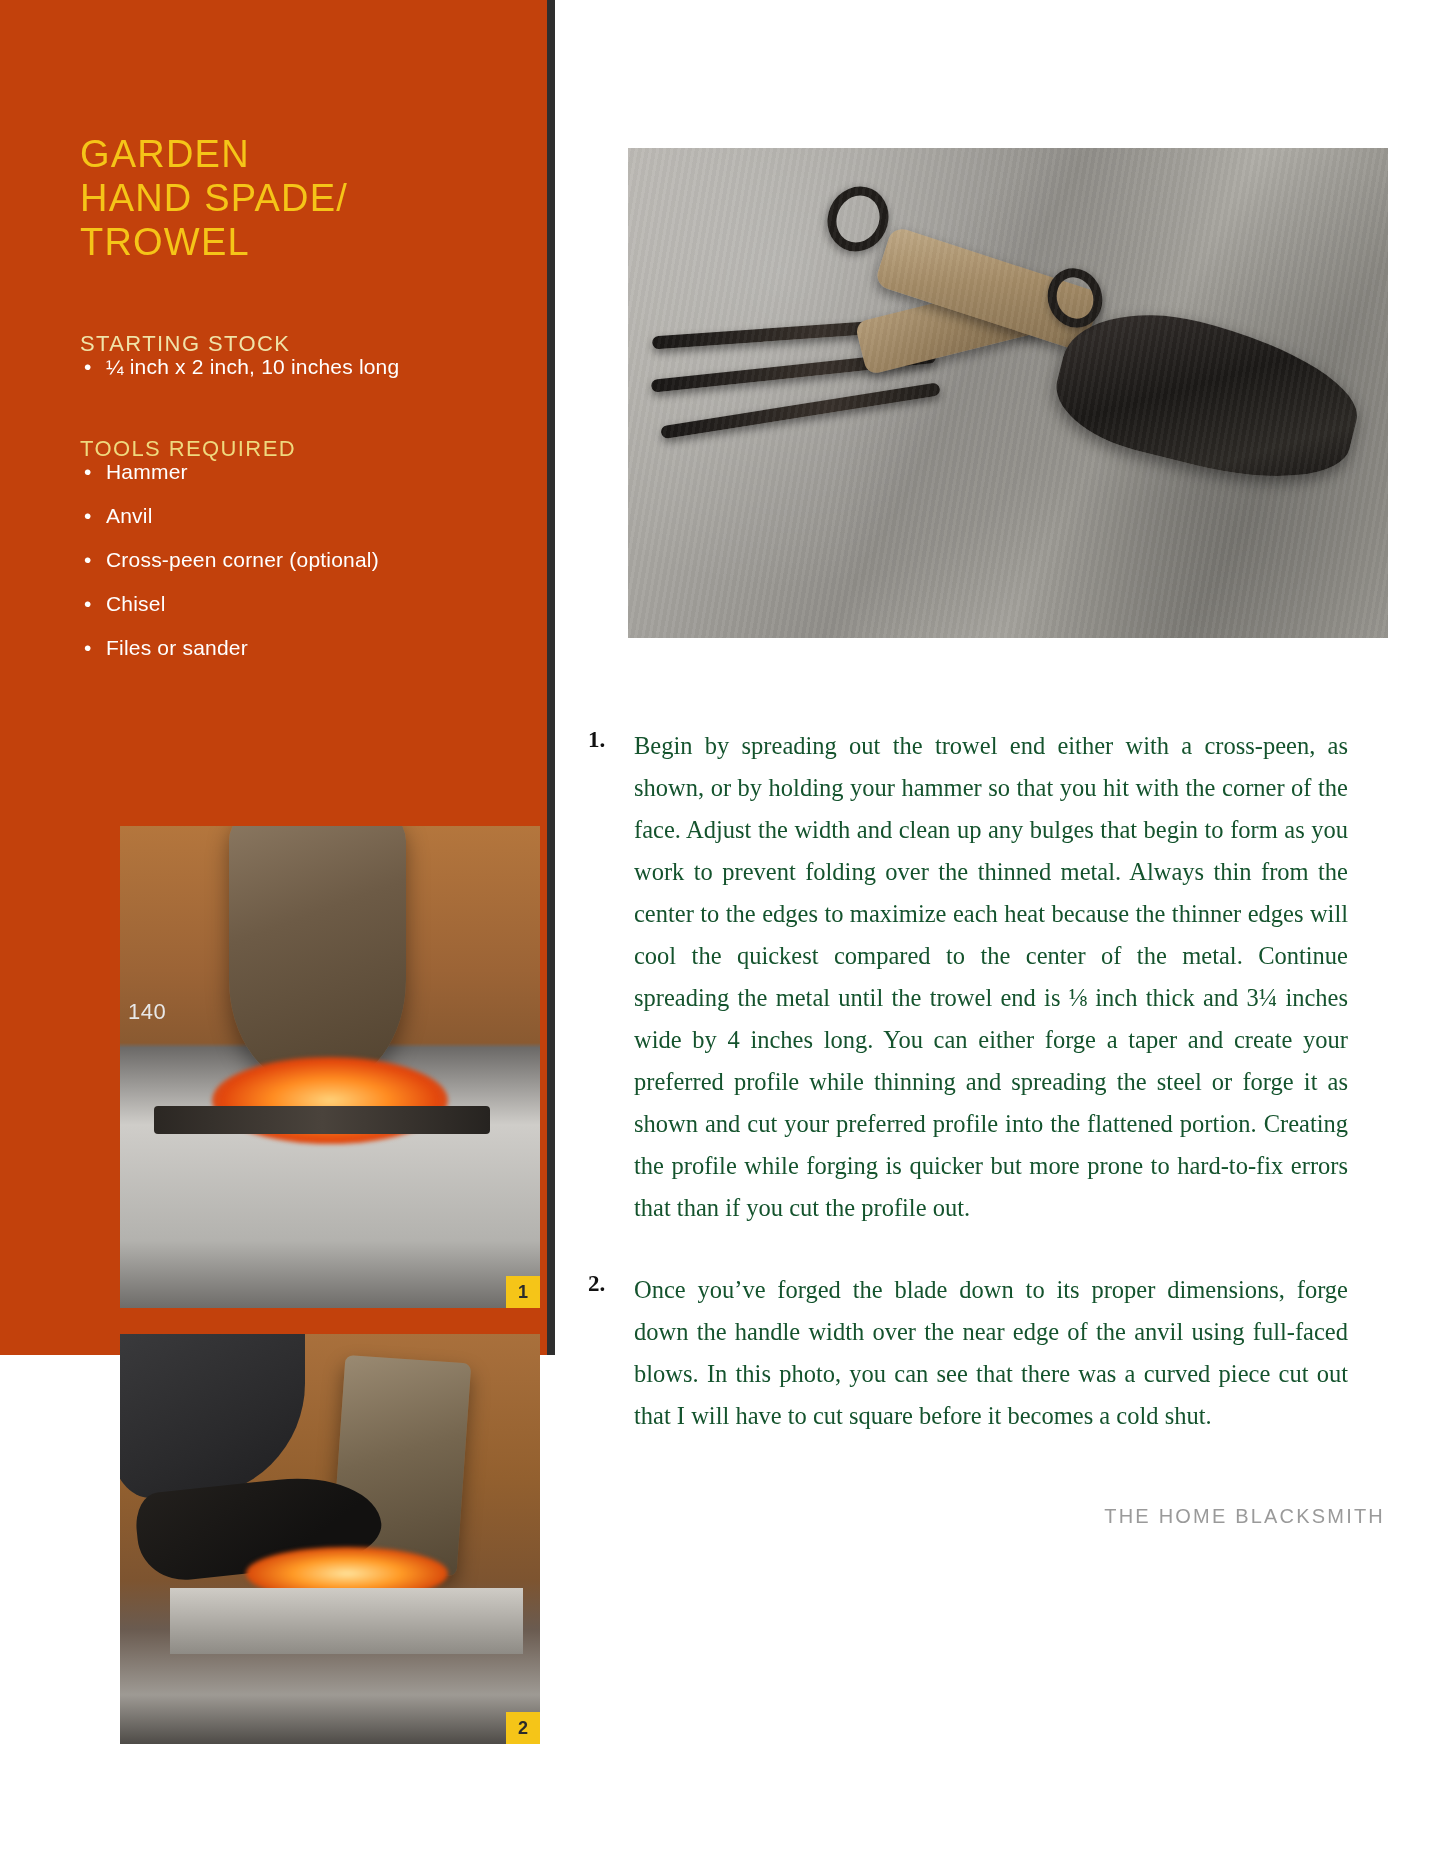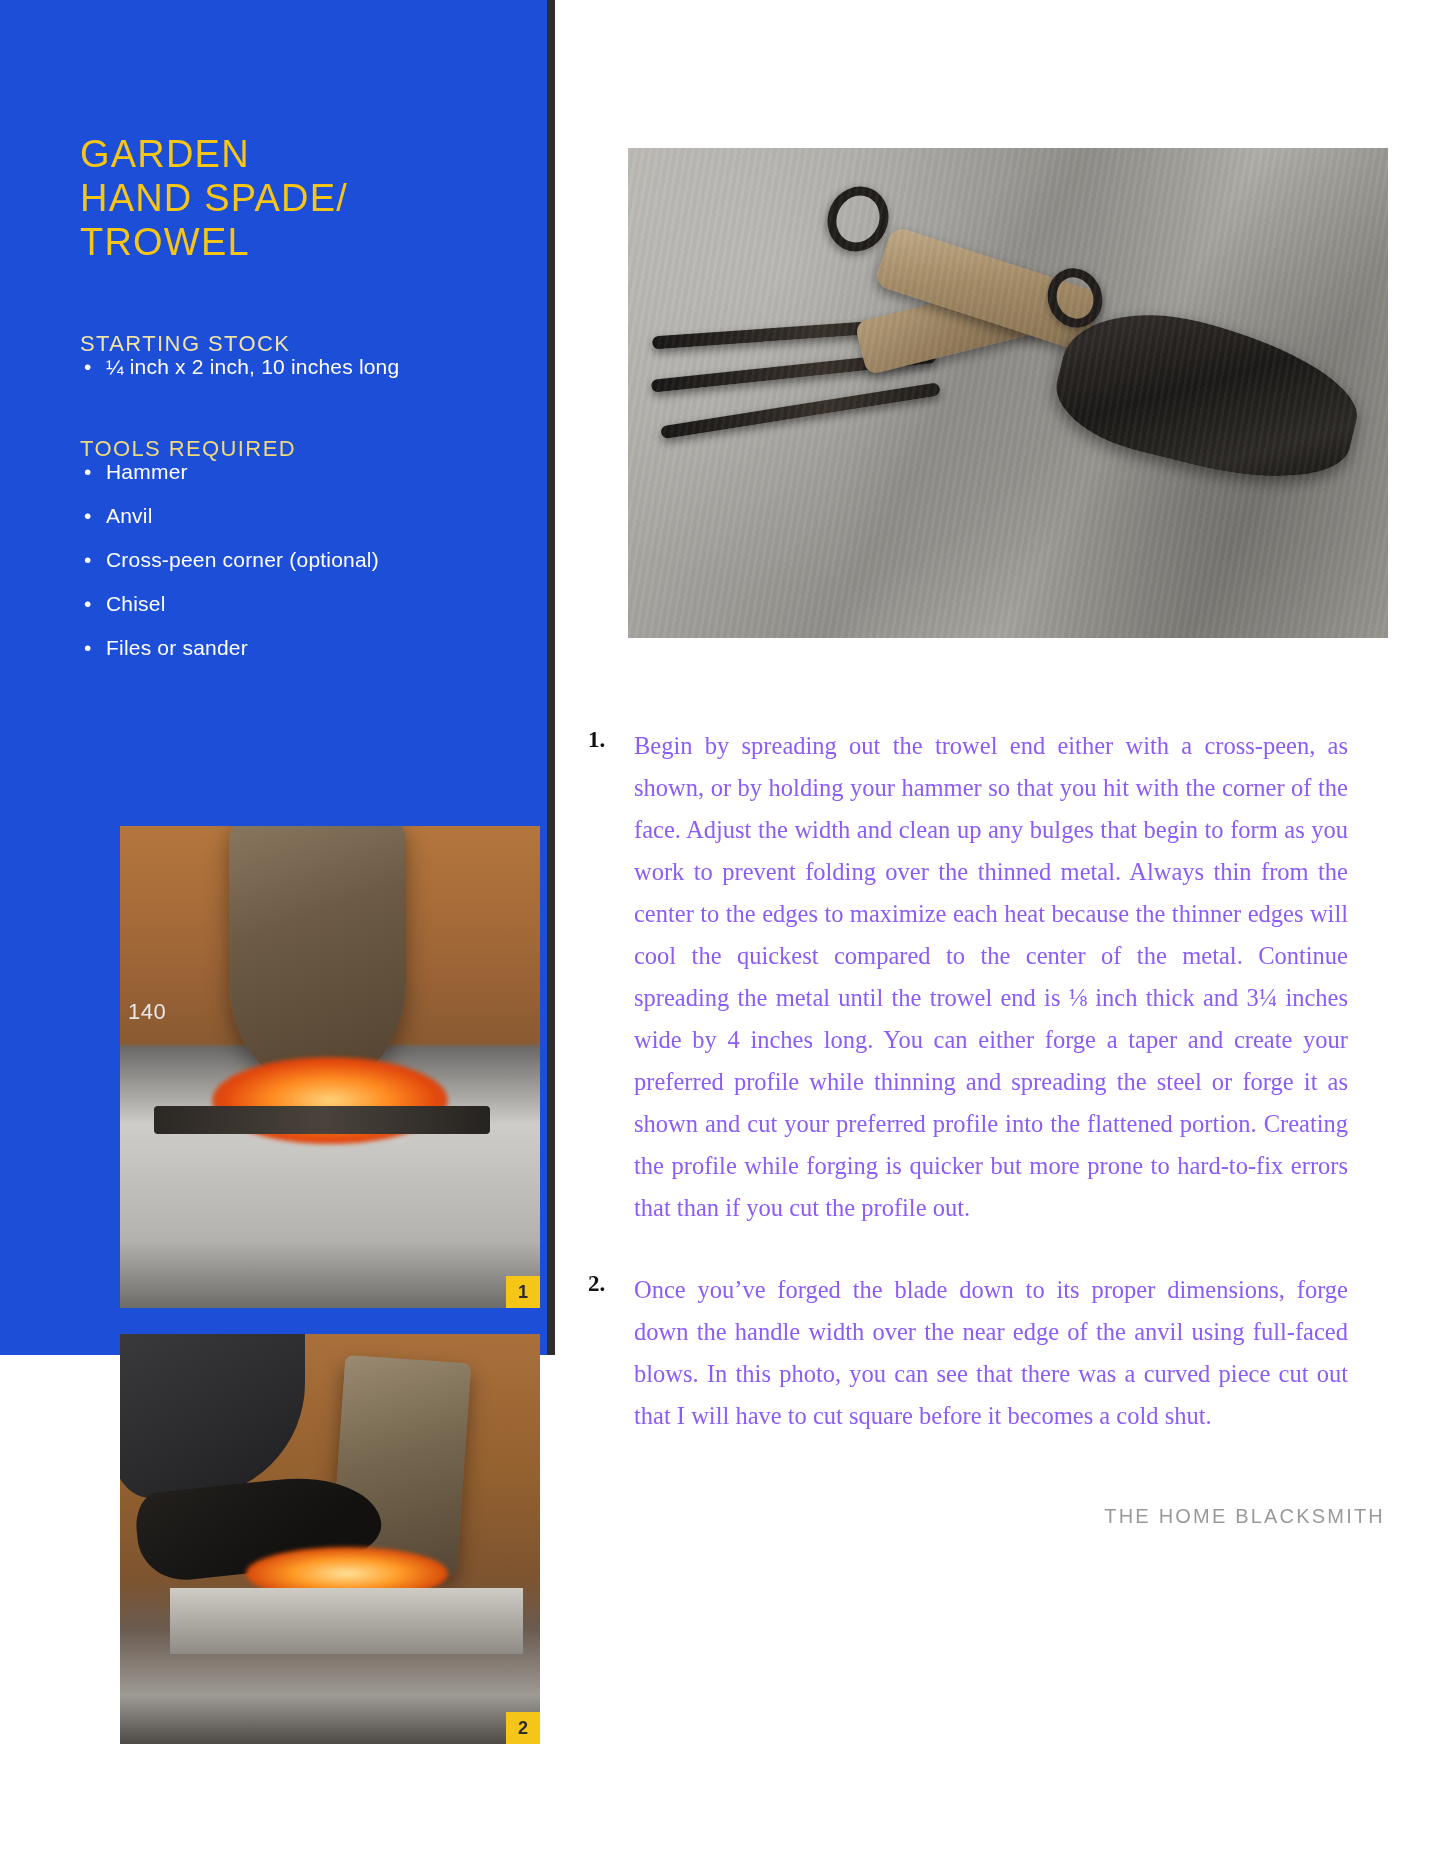--- a/index.html
+++ b/index.html
@@ -18,21 +18,21 @@
     width: 1445px;
     height: 1858px;
     display: flex;
   }
 
   
   .sidebar {
     position: relative;
     width: 555px;
     height: 1355px;
-    background: #1d4ed8;
+    background: #c2410c;
     box-sizing: border-box;
     flex: 0 0 555px;
   }
   .sidebar-edge {
     position: absolute;
     top: 0;
     right: 0;
     width: 8px;
     height: 100%;
     background: #2e2e2e;
@@ -163,21 +163,21 @@
     font-size: 23px;
     font-weight: bold;
     color: #111;
     padding-top: 2px;
   }
   .step-text {
     flex: 1;
     font-family: "Liberation Serif", serif;
     font-size: 24.5px;
     line-height: 42px;
-    color: #8b5cf6;
+    color: #14532d;
     text-align: justify;
     text-justify: inter-word;
     hyphens: auto;
   }
 
   .footer-text {
     position: absolute;
     right: 60px;
     bottom: 330px;
     color: #9a9a9a;

